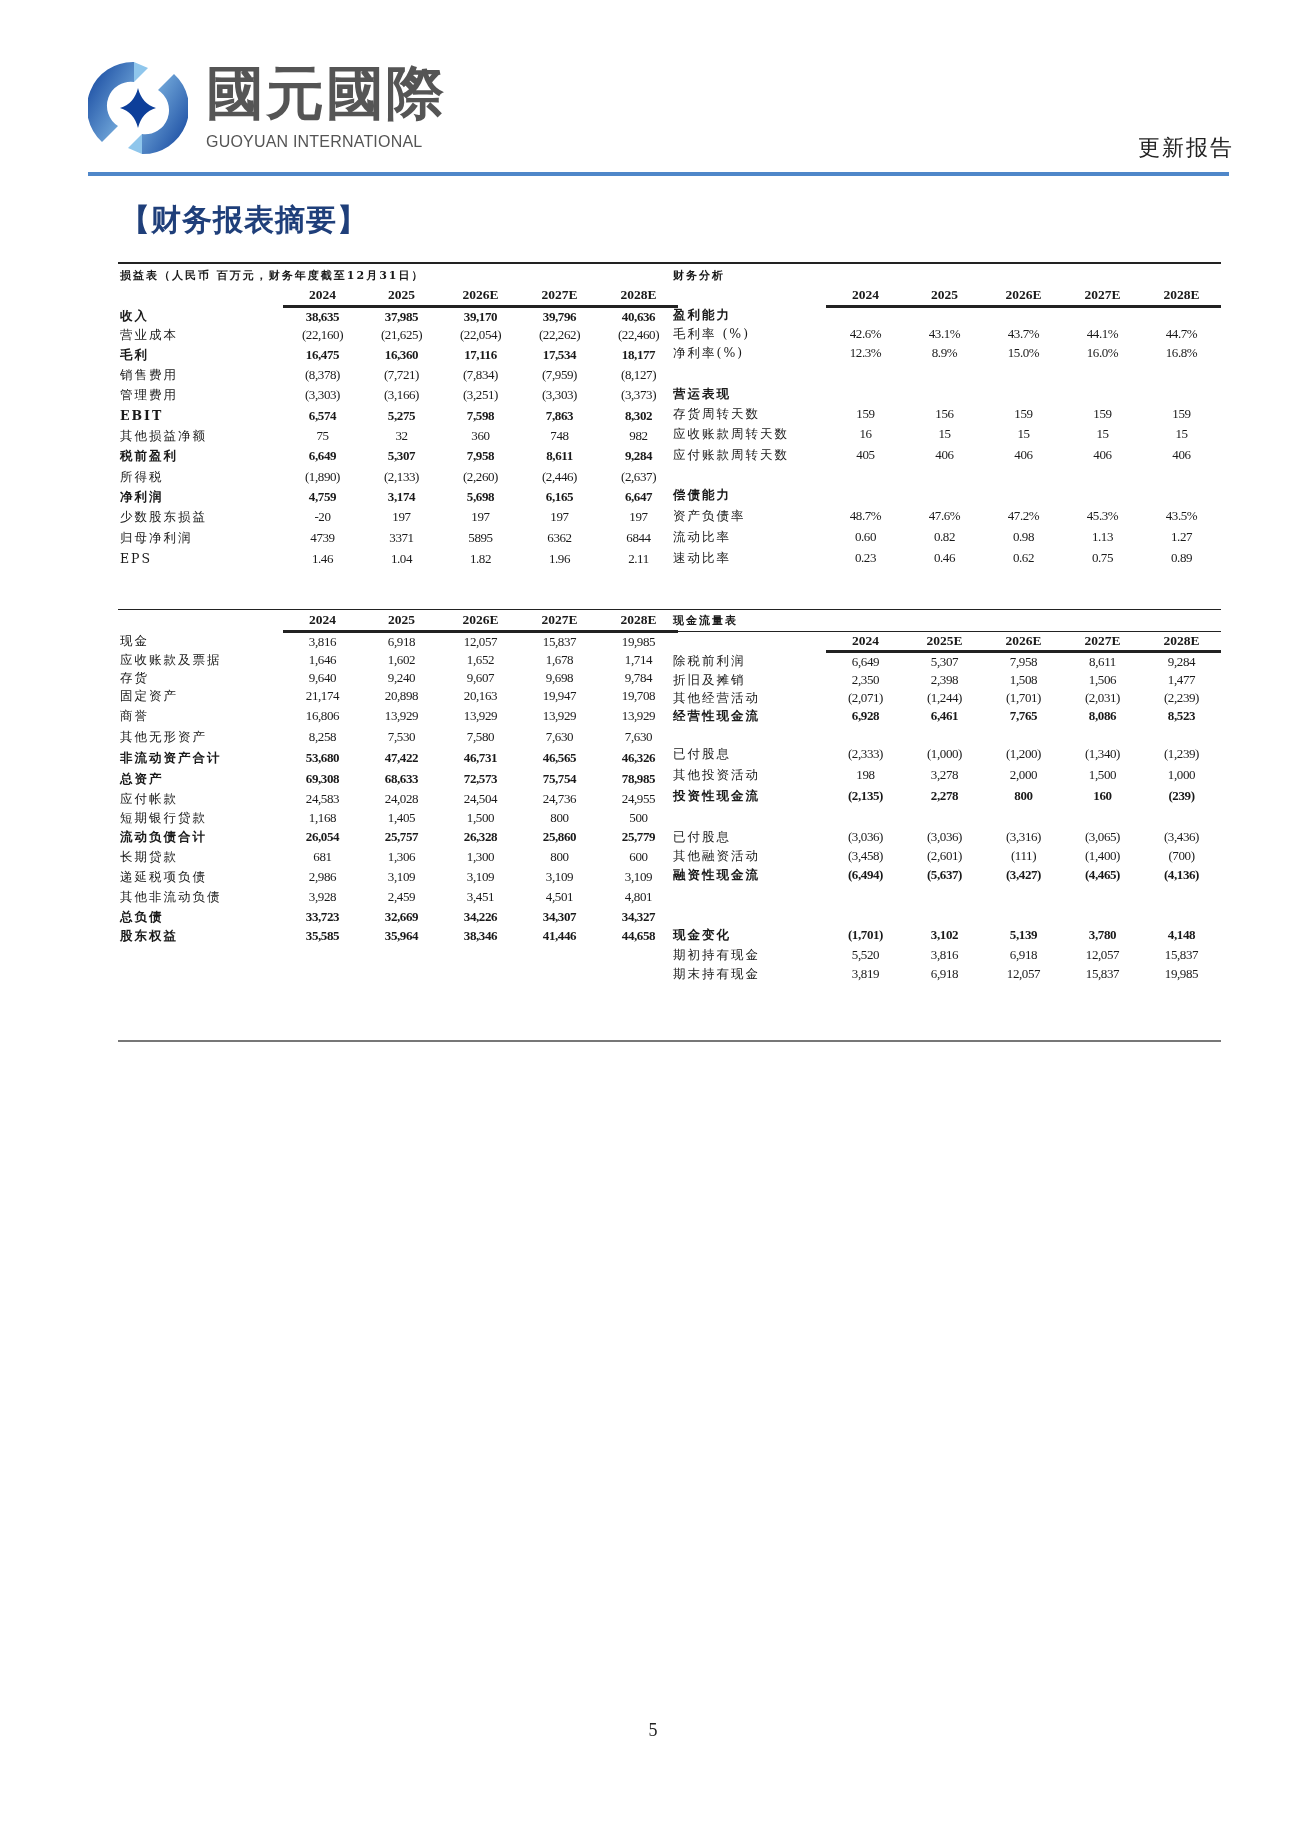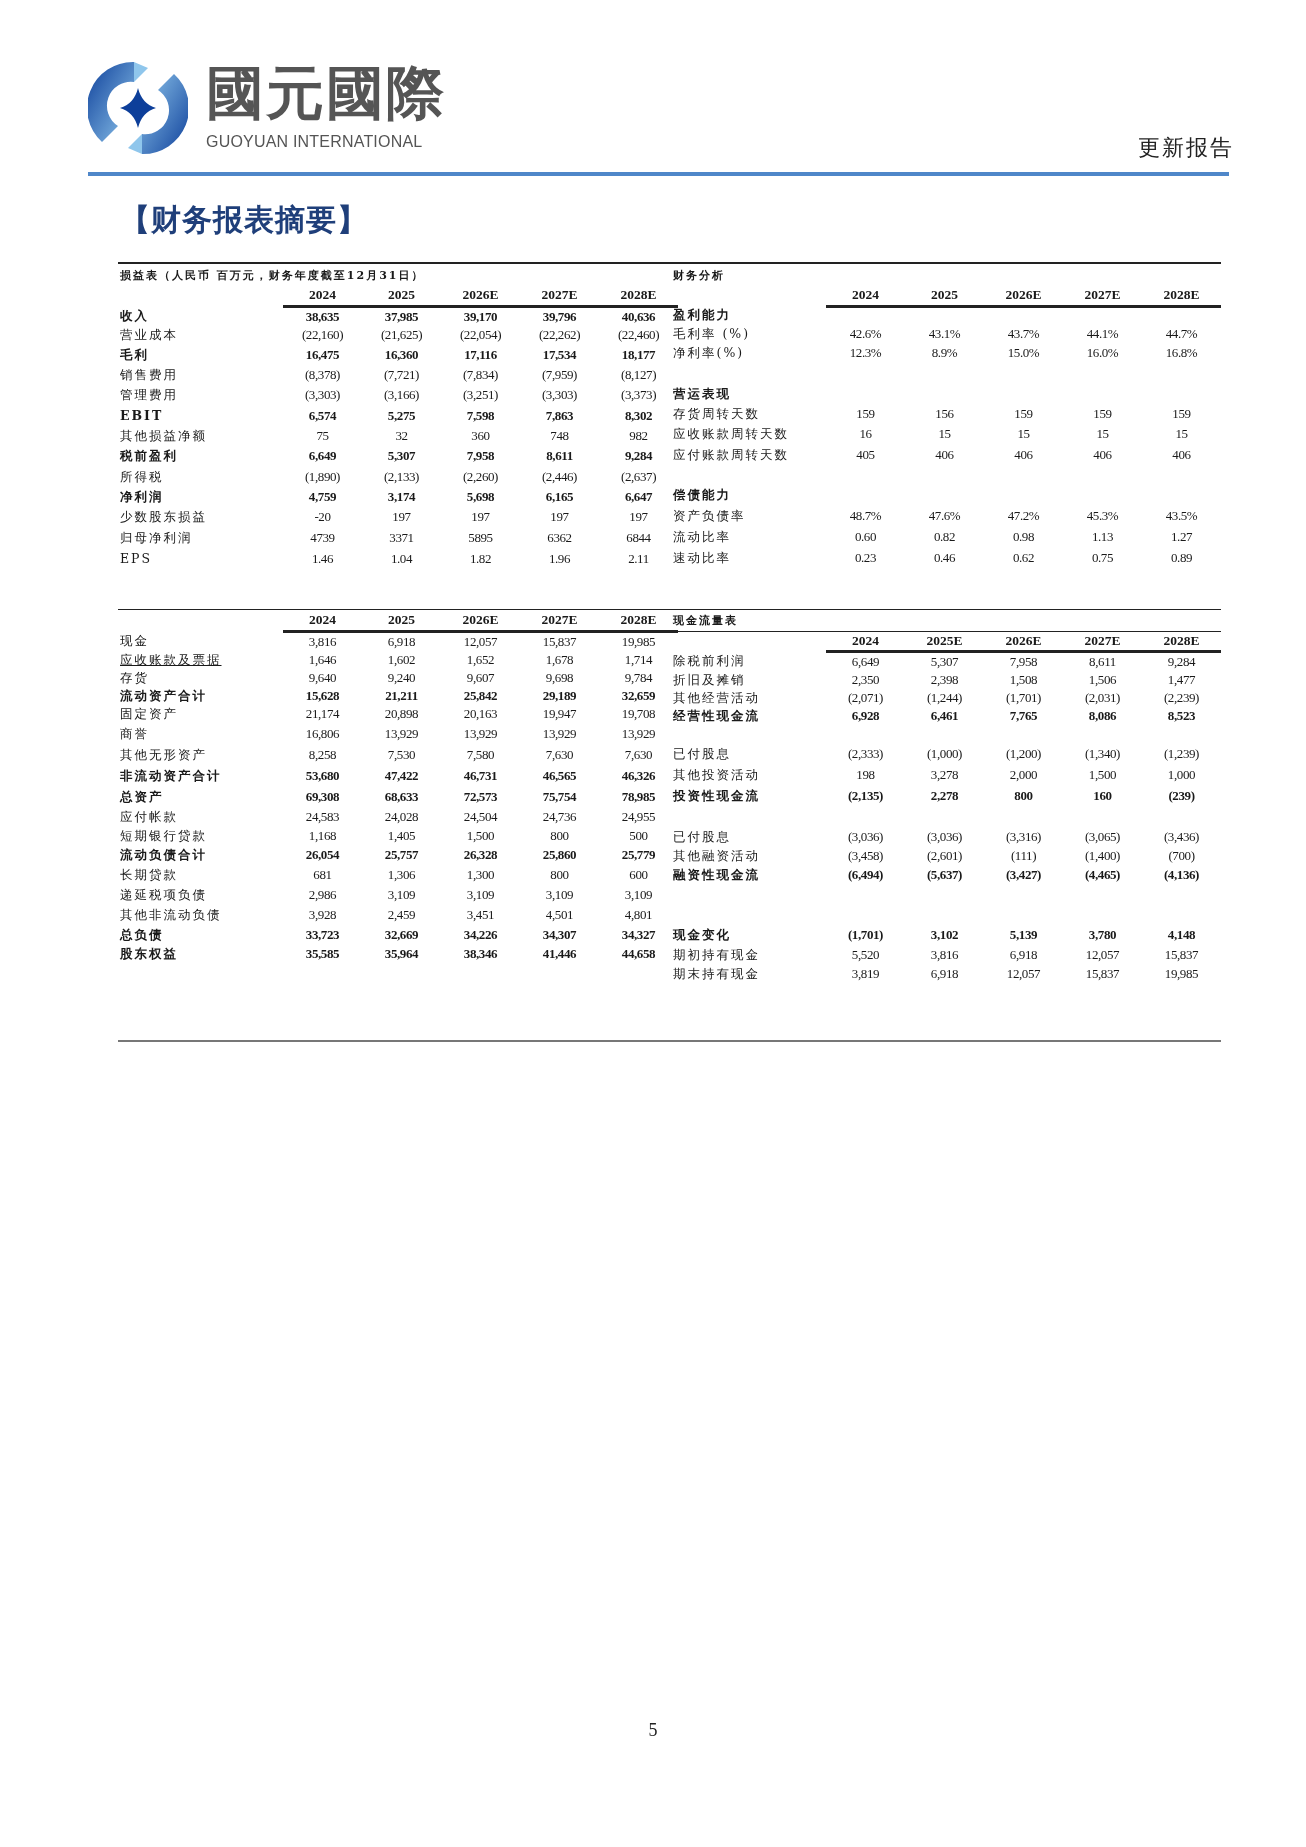--- a/index.html
+++ b/index.html
@@ -353,43 +353,35 @@
         </tr>
         <tr class="" style="height: 17px;">
           <td class="lab" style="height: 17px;">现金</td>
           <td class="num" style="height: 17px;">3,816</td>
           <td class="num" style="height: 17px;">6,918</td>
           <td class="num" style="height: 17px;">12,057</td>
           <td class="num" style="height: 17px;">15,837</td>
           <td class="num" style="height: 17px;">19,985</td>
         </tr>
         <tr class="" style="height: 17px;">
-          <td class="lab" style="height: 17px; text-decoration: underline;">应收账款及票据</td>
+          <td class="lab" style="height: 17px;">应收账款及票据</td>
           <td class="num" style="height: 17px;">1,646</td>
           <td class="num" style="height: 17px;">1,602</td>
           <td class="num" style="height: 17px;">1,652</td>
           <td class="num" style="height: 17px;">1,678</td>
           <td class="num" style="height: 17px;">1,714</td>
         </tr>
         <tr class="" style="height: 17px;">
           <td class="lab" style="height: 17px;">存货</td>
           <td class="num" style="height: 17px;">9,640</td>
           <td class="num" style="height: 17px;">9,240</td>
           <td class="num" style="height: 17px;">9,607</td>
           <td class="num" style="height: 17px;">9,698</td>
           <td class="num" style="height: 17px;">9,784</td>
         </tr>
-        <tr class="b" style="height: 18px;">
-          <td class="lab" style="height: 18px;">流动资产合计</td>
-          <td class="num" style="height: 18px;">15,628</td>
-          <td class="num" style="height: 18px;">21,211</td>
-          <td class="num" style="height: 18px;">25,842</td>
-          <td class="num" style="height: 18px;">29,189</td>
-          <td class="num" style="height: 18px;">32,659</td>
-        </tr>
         <tr class="" style="height: 18px;">
           <td class="lab" style="height: 18px;">固定资产</td>
           <td class="num" style="height: 18px;">21,174</td>
           <td class="num" style="height: 18px;">20,898</td>
           <td class="num" style="height: 18px;">20,163</td>
           <td class="num" style="height: 18px;">19,947</td>
           <td class="num" style="height: 18px;">19,708</td>
         </tr>
         <tr class="" style="height: 22px;">
           <td class="lab" style="height: 22px;">商誉</td>

